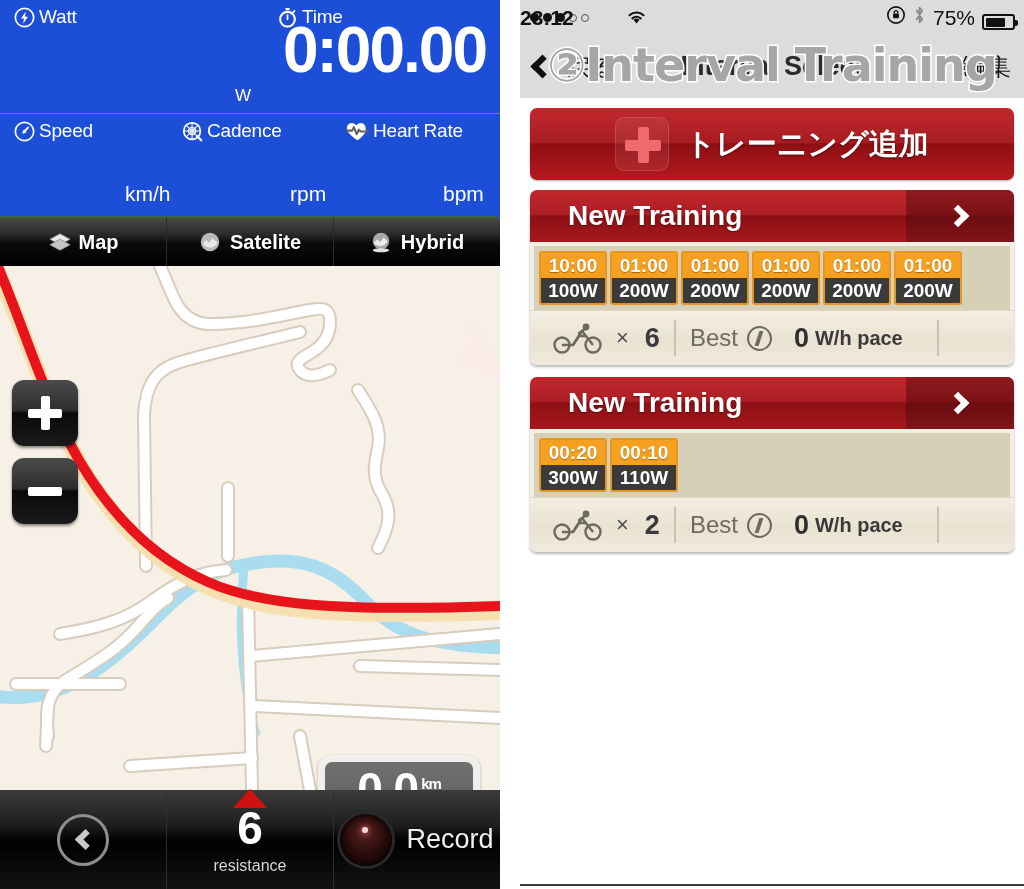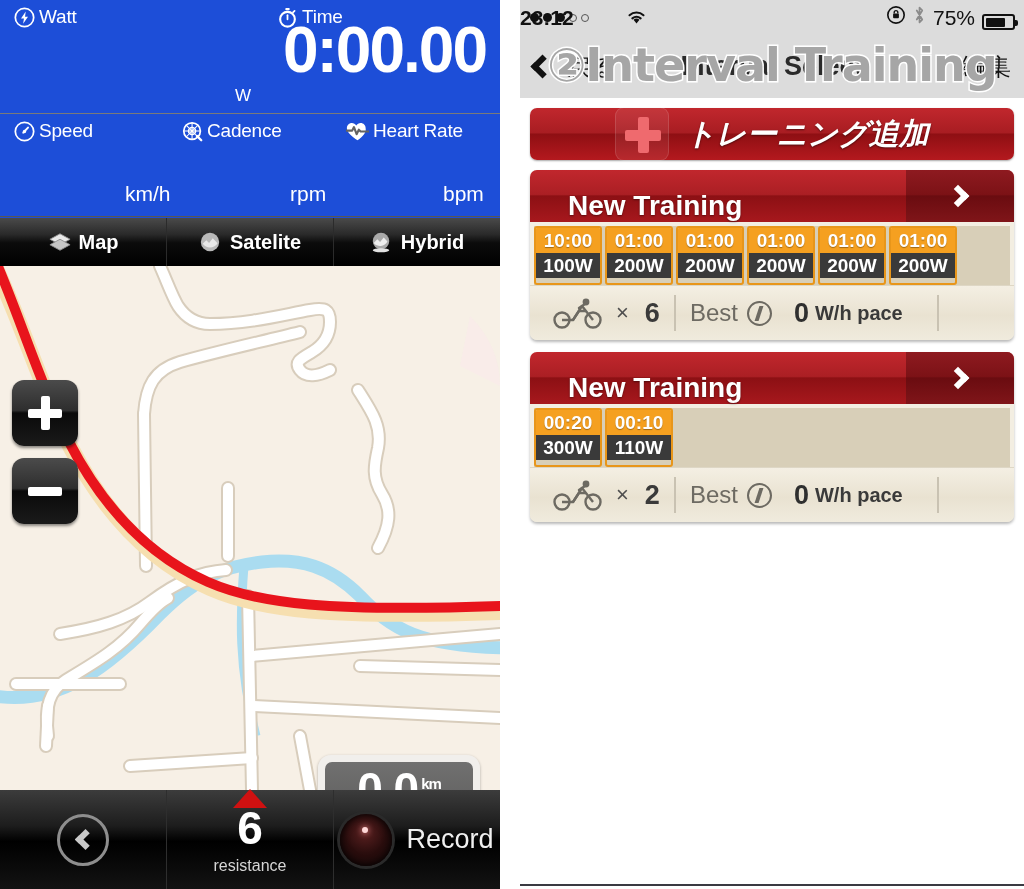--- a/index.html
+++ b/index.html
@@ -97,43 +97,43 @@
     justify-content:center;font-size:27px;font-weight:bold;color:#2a2a2a;}
   .nav-edit{position:absolute;right:13px;top:0;height:63px;display:flex;align-items:center;font-size:25px;color:#111;
     font-family:"DejaVu Sans",sans-serif;}
   .anno{position:absolute;left:0;width:504px;top:32px;height:66px;display:flex;align-items:center;
     justify-content:center;font-size:46px;font-weight:bold;color:#a6a6a6;letter-spacing:-1px;
     -webkit-text-stroke:3px #ffffff;paint-order:stroke fill;white-space:nowrap;
     font-family:"DejaVu Sans",sans-serif;}
 
   .listarea{position:absolute;left:0;top:98px;width:504px;bottom:0;background:#fff;padding:10px;}
 
-  .addbtn{width:484px;height:52px;border-radius:7px;margin:0 0 10px 0;position:relative;
+  .addbtn{width:484px;height:72px;border-radius:7px;margin:0 0 10px 0;position:relative;
     background:linear-gradient(to bottom,#c1272d 0%,#a81d22 48%,#8e0f13 50%,#b4191e 100%);
-    box-shadow:0 1px 2px rgba(0,0,0,.35);display:flex;align-items:center;justify-content:center;gap:16px;font-style:italic;}
+    box-shadow:0 1px 2px rgba(0,0,0,.35);display:flex;align-items:center;justify-content:center;gap:16px;}
   .plusico{width:54px;height:54px;border-radius:9px;background:rgba(255,255,255,.07);
     border:1px solid rgba(255,255,255,.13);position:relative;}
   .plusico i,.plusico b{position:absolute;background:#ef6a6e;border-radius:2px;}
   .plusico i{left:9px;top:22px;width:36px;height:11px;}
   .plusico b{left:21.5px;top:9px;width:11px;height:36px;}
   .addlab{color:#fff;font-size:30px;font-weight:bold;font-family:"DejaVu Sans",sans-serif;
     text-shadow:0 1px 2px rgba(0,0,0,.5);}
 
   .card{width:484px;margin-bottom:12px;border-radius:7px;overflow:hidden;
     box-shadow:0 2px 3px rgba(0,0,0,.28);background:#efeade;}
-  .card-head{height:52px;position:relative;display:flex;align-items:flex-end;
+  .card-head{height:52px;position:relative;display:flex;align-items:center;
     background:linear-gradient(to bottom,#c1272d 0%,#ab1f24 47%,#8c1014 50%,#a7181d 100%);}
   .card-title{margin-left:38px;color:#fff;font-size:28px;font-weight:bold;
     text-shadow:0 1px 2px rgba(0,0,0,.45);}
   .card-arrowzone{position:absolute;right:0;top:0;bottom:0;width:108px;
     background:linear-gradient(to bottom,#8e1a20 0%,#7c1216 47%,#6a0c10 50%,#801519 100%);
     display:flex;align-items:center;justify-content:center;}
   .chev-r{width:16px;height:16px;border-top:6px solid #fff;border-right:6px solid #fff;transform:rotate(45deg);margin-left:-5px;}
 
-  .steps{background:#d8cfb8;border:4px solid #f3eee2;border-bottom:none;display:flex;gap:3px;min-height:63px;}
+  .steps{background:#d8cfb8;border:4px solid #f3eee2;border-bottom:none;padding:5px;display:flex;gap:3px;min-height:63px;}
   .step{width:68px;border:2px solid #e8961a;border-radius:3px;overflow:hidden;}
   .step .t{background:#f5a020;color:#fff;font-size:19px;font-weight:bold;text-align:center;line-height:25px;
     text-shadow:0 1px 1px rgba(0,0,0,.35);}
   .step .p{background:#3a3a3a;color:#fff;font-size:19px;font-weight:bold;text-align:center;line-height:25px;}
 
   .stats{height:55px;background:linear-gradient(to bottom,#f4efe3 0%,#e9e2d1 55%,#f0ebdd 100%);
     display:flex;align-items:center;border-top:1px solid #ded7c5;position:relative;}
   .sep{width:2px;height:36px;background:#c9c2b2;margin:0 14px;}
   .bike{width:52px;height:32px;margin-left:22px;}
   .times{font-size:22px;color:#4e4e4e;margin-left:12px;}

